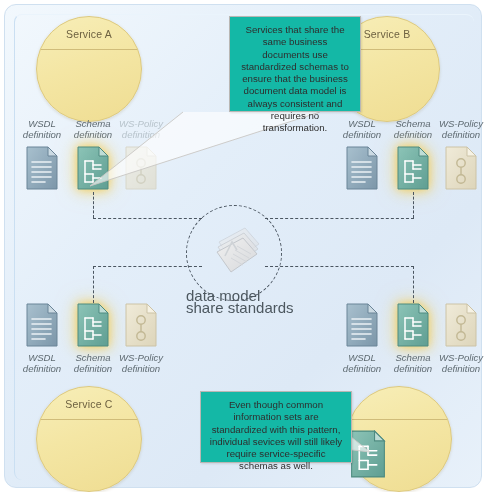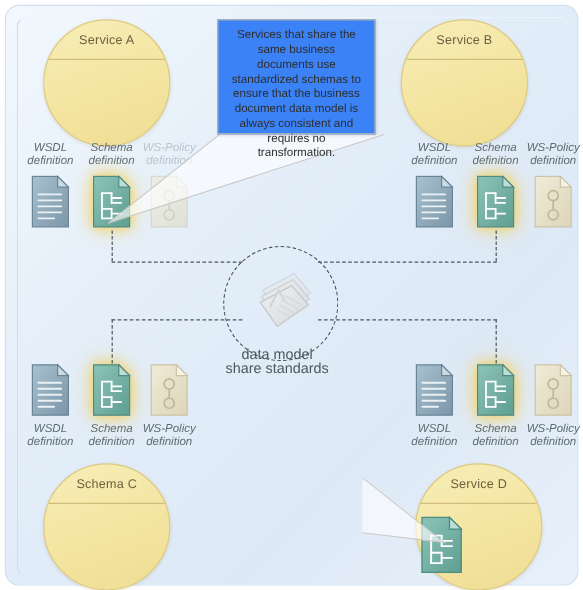--- a/index.html
+++ b/index.html
@@ -53,27 +53,27 @@
 
   
   .dash{position:absolute;background:transparent;}
   .dash.v{border-left:1.4px dashed #4a5560;width:0;}
   .dash.h{border-top:1.4px dashed #4a5560;height:0;}
 
   
   #hub{position:absolute;left:186px;top:205px;width:94px;height:94px;
     border:1.4px dashed #4a5560;border-radius:50%;}
   #hubdocs{position:absolute;left:211px;top:222px;width:52px;height:56px;}
-  #hublabel{position:absolute;left:168px;top:290px;width:126px;text-align:center;
-    font-size:12px;line-height:11.6px;color:#4c575f;}
+  #hublabel{position:absolute;left:186px;top:290px;width:126px;
+    font-size:15px;line-height:11.6px;color:#4c575f;}
 
   
   .callout{position:absolute;box-sizing:border-box;
-    background:#3b82f6;border:1px solid #b9b7b4;
-    box-shadow:1px 1px 2px rgba(0,0,0,.10);}
+    background:#14b8a6;border:1px solid #b9b7b4;
+    box-shadow:1px 1px 2px rgba(0,0,0,.10);margin-left:48px;}
   .callout .ctext{font-size:9.7px;line-height:12.3px;color:#2e2e2e;
     text-align:center;padding:7px 8px;}
   .ptr{position:absolute;}
   .ptr svg{display:block;overflow:visible;}
 
   #callout1{left:181px;top:16px;width:132px;height:96px;}
   #callout2{left:152px;top:391px;width:152px;height:72px;}
 </style>
 </head>
 <body>
@@ -249,21 +249,21 @@
   <div class="lbl" style="left:62px;top:352px;">
     <span>Schema</span><br>
     <span>definition</span>
   </div>
   <div class="lbl" style="left:110px;top:352px;">
     <span>WS-Policy</span><br>
     <span>definition</span>
   </div>
 
   <div class="service" id="svcC">
-    <div class="svc-label">Schema C</div>
+    <div class="svc-label">Service C</div>
     <div class="divider"></div>
   </div>
 
   <div class="doc" style="left:345px;top:303px;">
     <svg>
         <use href="#icoWsdl"></use>
       </svg>
     </div>
   <div class="doc glow" style="left:396px;top:303px;">
     <svg>
@@ -283,21 +283,20 @@
   <div class="lbl" style="left:382px;top:352px;">
     <span>Schema</span><br>
     <span>definition</span>
   </div>
   <div class="lbl" style="left:430px;top:352px;">
     <span>WS-Policy</span><br>
     <span>definition</span>
   </div>
 
   <div class="service" id="svcD">
-    <div class="svc-label">Service D</div>
     <div class="divider"></div>
   </div>
 
   <div class="doc" style="left:349px;top:430px;width:38px;height:48px;">
     <svg style="width:38px;height:48px;">
         <use href="#icoSchema"></use>
       </svg>
     </div>
 
   <div class="dash v" style="left:93px;top:192px;height:26px;"></div>
@@ -332,14 +331,17 @@
   <div class="callout" id="callout1">
     <div class="ctext">Services that share the same business documents use standardized schemas to ensure that the business document data model is always consistent and requires no transformation.</div>
   </div>
 
   <div class="ptr" style="left:296px;top:396px;">
     <svg width="80" height="64">
       <polygon points="6,2 74,56 6,48" fill="#ffffff" opacity="0.62"></polygon>
       <polyline points="6,2 74,56 6,48" fill="none" stroke="#cdcbc8" stroke-width="0.9"></polyline>
     </svg>
   </div>
+  <div class="callout" id="callout2">
+    <div class="ctext">Even though common information sets are standardized with this pattern, individual sevices will still likely require service-specific schemas as well.</div>
+  </div>
 
 </div>
 
 </body></html>

